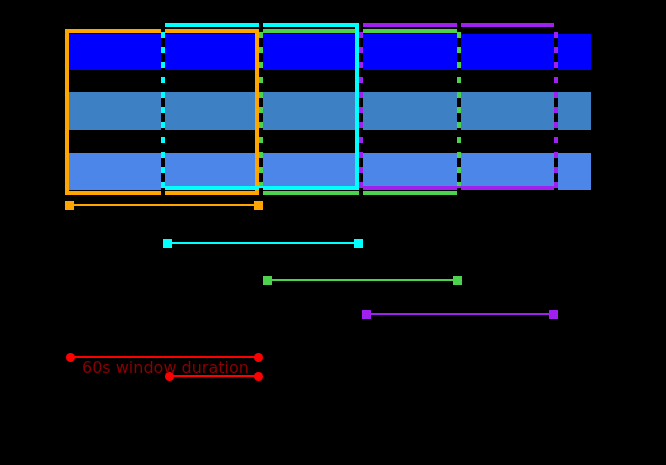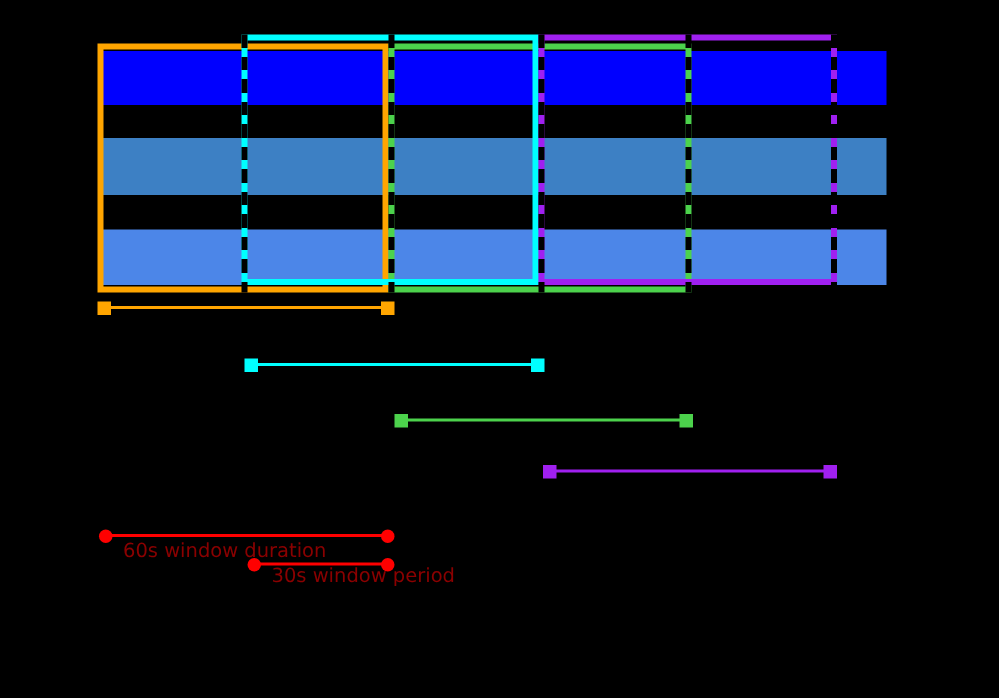--- a/index.html
+++ b/index.html
@@ -27,21 +27,21 @@
     position: absolute;
     width: 4px;
     background: repeating-linear-gradient(to bottom, #000 0px, #000 9px, transparent 9px, transparent 15px);
   }
   .interval-line { position: absolute; height: 2px; }
   .marker { position: absolute; }
   .marker.square { width: 9px; height: 9px; }
   .marker.circle { width: 9px; height: 9px; border-radius: 50%; }
   .annotation {
     position: absolute;
-    font-size: 13px;
+    font-size: 16px;
     line-height: 12px;
     white-space: nowrap;
   }
 </style>
 </head>
 <body>
 
 <div id="figure">
   <div id="layer-bars">
       <div class="bar" style="left: 67px; top: 34px; width: 524px; height: 36px; background: rgb(0, 0, 255);"></div>
@@ -75,14 +75,13 @@
       <div class="marker square" style="left: 362px; top: 310px; background: rgb(160, 32, 240);"></div>
       <div class="marker square" style="left: 549px; top: 310px; background: rgb(160, 32, 240);"></div>
       <div class="interval-line" style="left: 70px; top: 356px; width: 188px; background: rgb(255, 0, 0);"></div>
       <div class="marker circle" style="left: 66px; top: 353px; background: rgb(255, 0, 0);"></div>
       <div class="marker circle" style="left: 254px; top: 353px; background: rgb(255, 0, 0);"></div>
       <div class="interval-line" style="left: 169px; top: 375px; width: 89px; background: rgb(255, 0, 0);"></div>
       <div class="marker circle" style="left: 165px; top: 372px; background: rgb(255, 0, 0);"></div>
       <div class="marker circle" style="left: 254px; top: 372px; background: rgb(255, 0, 0);"></div>
     </div>
   <div class="annotation" style="left: 82px; top: 362px; color: rgb(139, 0, 0);">60s window duration</div>
-  <div class="annotation" style="left: 181px; top: 379px; color: rgb(139, 0, 0);">30s window period</div>
 </div>
 
 </body></html>

